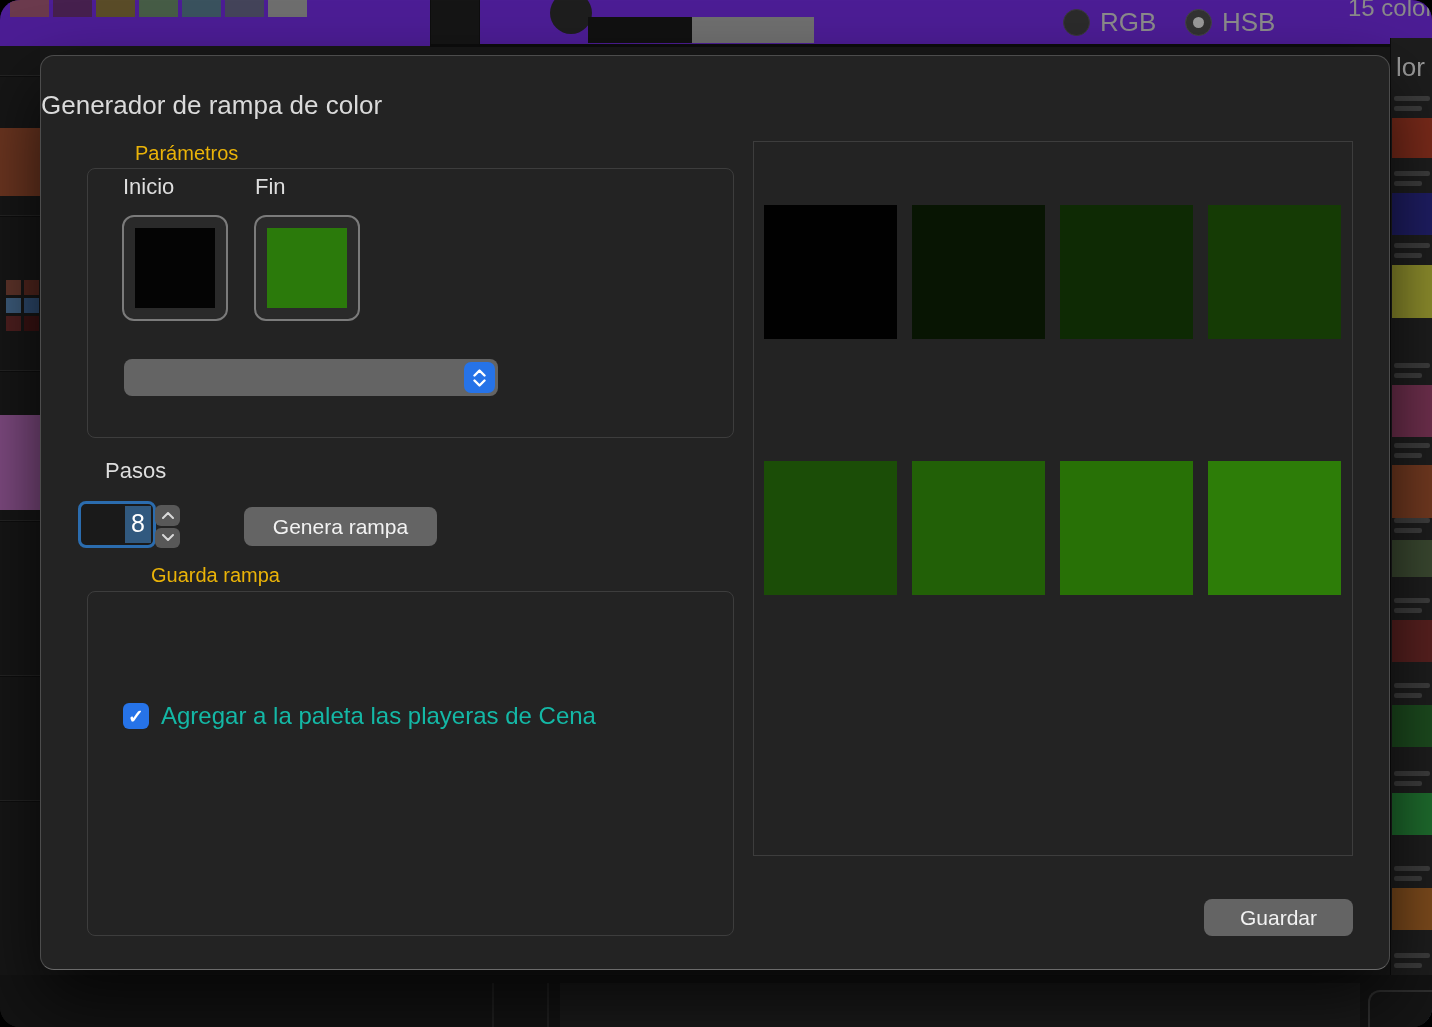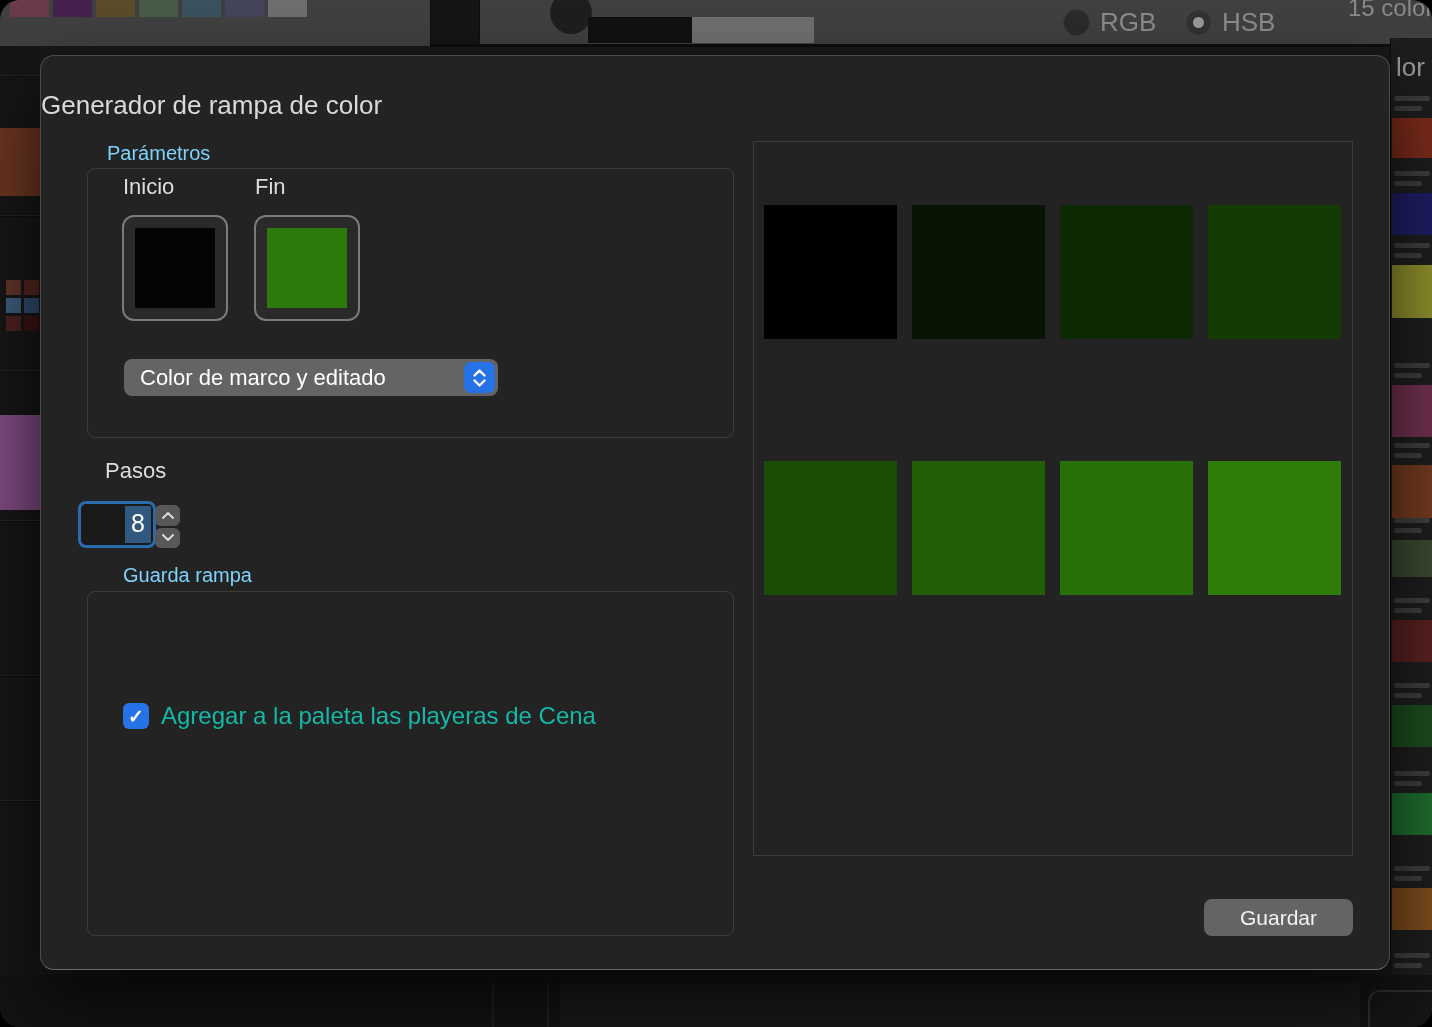--- a/index.html
+++ b/index.html
@@ -2,21 +2,21 @@
 <html><head>
 <meta charset="utf-8">
 <style>
   * { margin:0; padding:0; box-sizing:border-box; }
   html,body { background:#000; }
   body { font-family:"Liberation Sans", sans-serif; }
   .screen { position:relative; width:1432px; height:1027px; background:#181818;
             border-radius:20px; overflow:hidden; }
 
   
-  .top-bar { position:absolute; left:0; top:0; right:0; height:46px; background:#404040; }
+  .top-bar { position:absolute; left:0; top:0; right:0; height:46px; background:#4c1d95; }
   .top-swatches { position:absolute; left:10px; top:0; display:flex; gap:4px; }
   .top-swatches > div { width:39px; height:17px; }
   .top-seam { position:absolute; left:430px; top:0; width:50px; height:46px; background:#151515;
               border-left:1px solid #0e0e0e; border-right:1px solid #0e0e0e; }
   .top-divider { position:absolute; left:430px; right:0; top:44px; height:3px; background:#0d0d0d; }
   .slider-knob { position:absolute; left:550px; top:-8px; width:42px; height:42px; border-radius:50%; background:#1e1e1e; }
   .slider-track-dark { position:absolute; left:588px; top:17px; width:104px; height:26px; background:#111; }
   .slider-track-lite { position:absolute; left:692px; top:17px; width:122px; height:26px; }
   .radio-row { position:absolute; top:7px; display:flex; align-items:center; gap:10px; color:#8b8b8b; font-size:26px; }
   .radio-rgb { left:1063px; } .radio-hsb { left:1185px; }
@@ -47,21 +47,21 @@
   .bottom-panel { position:absolute; left:560px; right:72px; top:8px; bottom:0; background:#1a1a1a; }
   .bottom-seam { position:absolute; top:8px; bottom:0; width:2px; background:#202020; }
   .bottom-corner-panel { position:absolute; right:0; bottom:0; width:64px; height:37px; background:#151515;
                          border-top:2px solid #2f2f2f; border-left:2px solid #2f2f2f; border-top-left-radius:12px; }
 
   
   .dialog { position:absolute; left:40px; top:55px; width:1350px; height:915px; background:#232323;
             border:1px solid #4c4c4c; border-bottom-color:#6a6a6a; border-radius:14px;
             box-shadow:0 30px 70px rgba(0,0,0,.7); color:#d6d6d6; }
   .dlg-title { position:absolute; left:0; right:0; top:34px; font-size:26px; color:#dadada; }
-  .section-label { position:absolute; font-size:20px; color:#7dd3fc; }
+  .section-label { position:absolute; font-size:20px; color:#eab308;margin-left:28px; }
   .lbl-parametros { left:66px; top:86px; }
   .lbl-guarda { left:82px; top:508px; }
   .groupbox { position:absolute; border:1px solid #3d3d3d; border-radius:8px; }
   .gb1 { left:46px; top:112px; width:647px; height:270px; }
   .gb2 { left:46px; top:535px; width:647px; height:345px; }
   .well-label { position:absolute; top:118px; font-size:22px; color:#dedede; }
   .lbl-inicio { left:82px; } .lbl-fin { left:214px; }
   .color-well { position:absolute; top:159px; width:106px; height:106px; background:#2a2a2a;
                 border:2.5px solid #7b7b7b; border-radius:12px; display:flex; align-items:center; justify-content:center; }
   .well-inicio { left:81px; } .well-fin { left:213px; }
@@ -200,21 +200,20 @@
     <div class="groupbox gb1"></div>
     <div class="well-label lbl-inicio">Inicio</div>
     <div class="well-label lbl-fin">Fin</div>
     <div class="color-well well-inicio">
       <div style="background: rgb(4, 4, 4);"></div>
     </div>
     <div class="color-well well-fin">
       <div style="background: rgb(43, 122, 11);"></div>
     </div>
     <div class="popup-btn">
-      <span>Color de marco y editado</span>
       <span class="popup-chevrons">
         <svg width="13" height="8" viewBox="0 0 13 8">
             <path d="M1.5 6.5 L6.5 1.5 L11.5 6.5" fill="none" stroke="#fff" stroke-width="2.4" stroke-linecap="round" stroke-linejoin="round"></path>
           </svg>
         <svg width="13" height="8" viewBox="0 0 13 8">
             <path d="M1.5 1.5 L6.5 6.5 L11.5 1.5" fill="none" stroke="#fff" stroke-width="2.4" stroke-linecap="round" stroke-linejoin="round"></path>
           </svg>
       </span>
     </div>
 
@@ -227,20 +226,21 @@
         <svg width="12" height="7" viewBox="0 0 12 7">
             <path d="M1 6 L6 1 L11 6" fill="none" stroke="#d8d8d8" stroke-width="2" stroke-linecap="round" stroke-linejoin="round"></path>
           </svg>
       </button>
       <button>
         <svg width="12" height="7" viewBox="0 0 12 7">
             <path d="M1 1 L6 6 L11 1" fill="none" stroke="#d8d8d8" stroke-width="2" stroke-linecap="round" stroke-linejoin="round"></path>
           </svg>
       </button>
     </div>
+    <button class="btn btn-genera">Genera rampa</button>
 
     <div class="section-label lbl-guarda">Guarda rampa</div>
     <div class="groupbox gb2"></div>
     <div class="check-row">
       <span class="checkbox checked">
         <span>✓</span>
       </span>
       <span class="check-label">Agregar a la paleta las playeras de Cena</span>
     </div>
 

